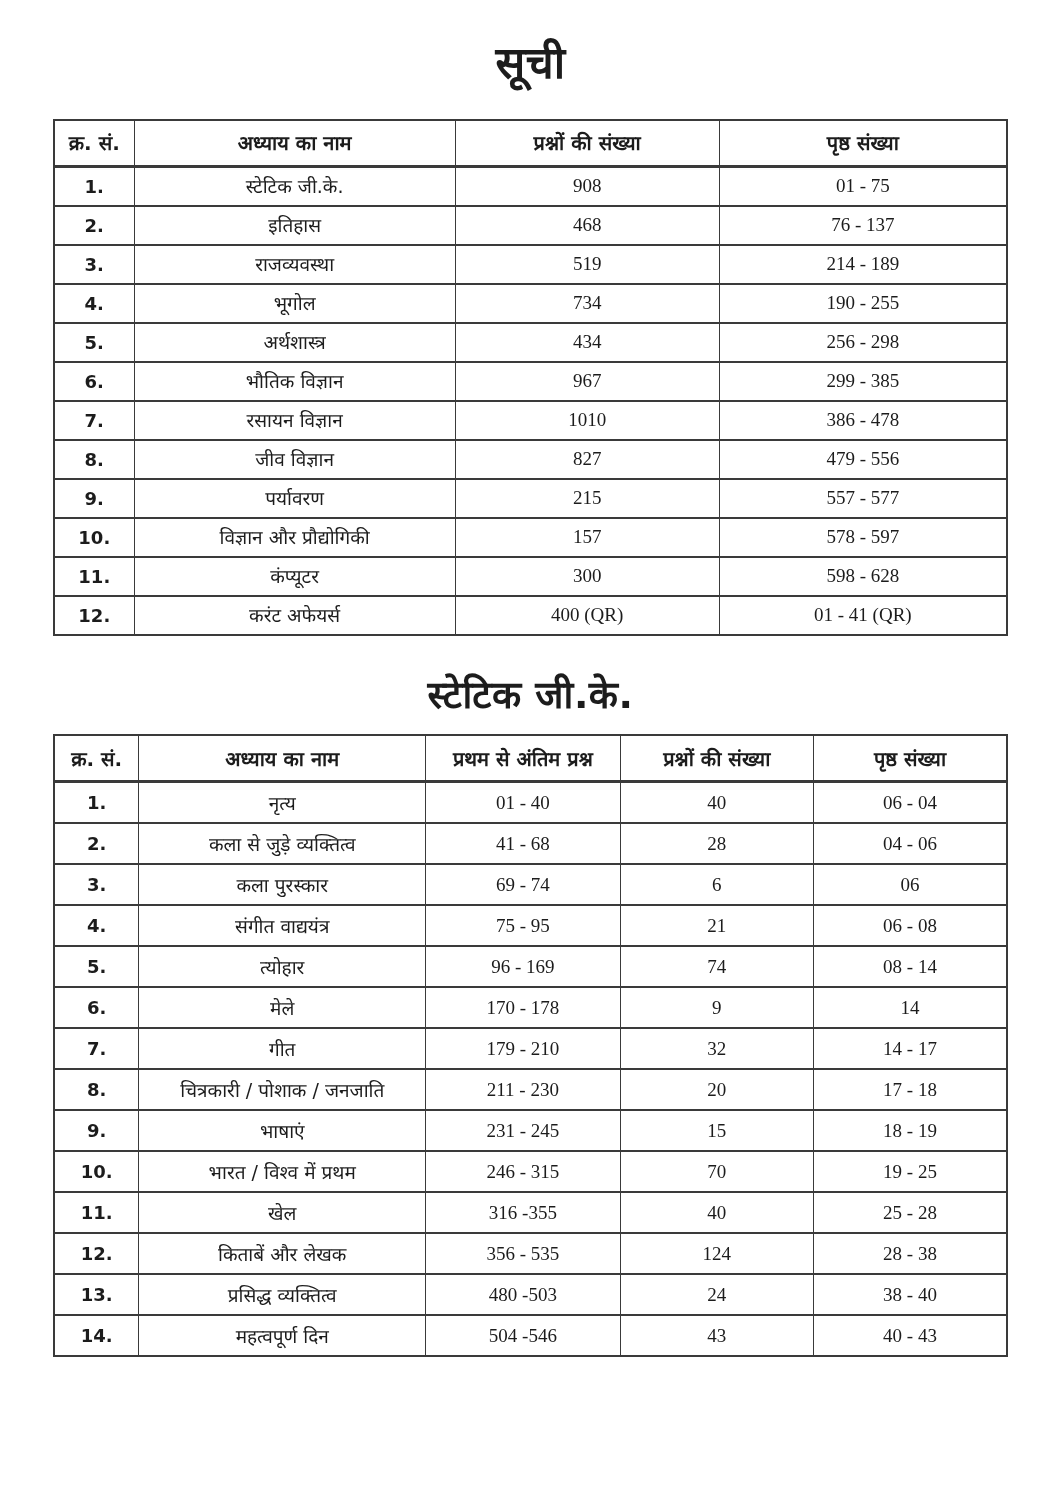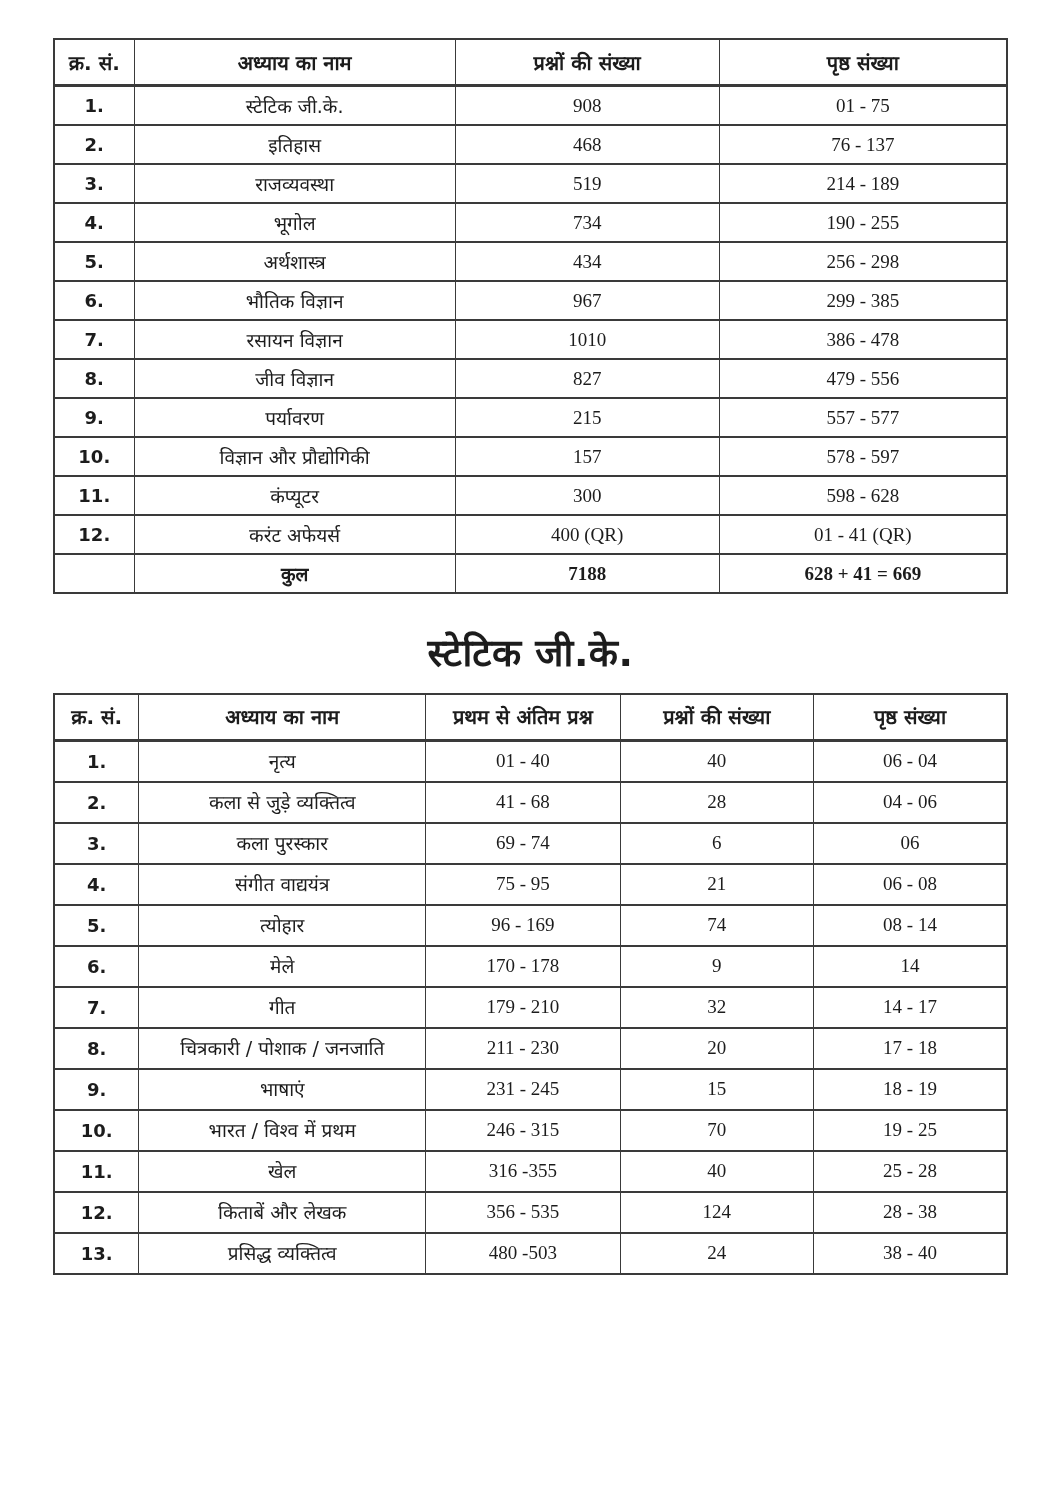--- a/index.html
+++ b/index.html
@@ -75,20 +75,21 @@
   .t2 col.c2 { width: 30.1%; }
   .t2 col.c3 { width: 20.4%; }
   .t2 col.c4 { width: 20.3%; }
   .t2 col.c5 { width: 20.3%; }
 </style>
 </head>
 <body>
 
 <div class="page">
 
+  <h1 class="doc-title">सूची</h1>
 
   <table class="toc t1">
     <colgroup>
       <col class="c1">
         <col class="c2">
         <col class="c3">
         <col class="c4">
     </colgroup>
   <thead>
         <tr>
@@ -163,26 +164,20 @@
           <td>11.</td>
           <td>कंप्यूटर</td>
           <td>300</td>
           <td>598 - 628</td>
         </tr>
         <tr>
           <td>12.</td>
           <td>करंट अफेयर्स</td>
           <td>400 (QR)</td>
           <td>01 - 41 (QR)</td>
-        </tr>
-        <tr class="total-row">
-          <td></td>
-          <td>कुल</td>
-          <td>7188</td>
-          <td>628 + 41 = 669</td>
         </tr>
       </tbody>
     </table>
 
   <h2 class="doc-title second">स्टेटिक जी.के.</h2>
 
   <table class="toc t2">
     <colgroup>
       <col class="c1">
         <col class="c2">
@@ -284,16 +279,23 @@
           <td>124</td>
           <td>28 - 38</td>
         </tr>
         <tr>
           <td>13.</td>
           <td>प्रसिद्ध व्यक्तित्व</td>
           <td>480 -503</td>
           <td>24</td>
           <td>38 - 40</td>
         </tr>
+        <tr>
+          <td>14.</td>
+          <td>महत्वपूर्ण दिन</td>
+          <td>504 -546</td>
+          <td>43</td>
+          <td>40 - 43</td>
+        </tr>
       </tbody>
     </table>
 
 </div>
 
 </body></html>

